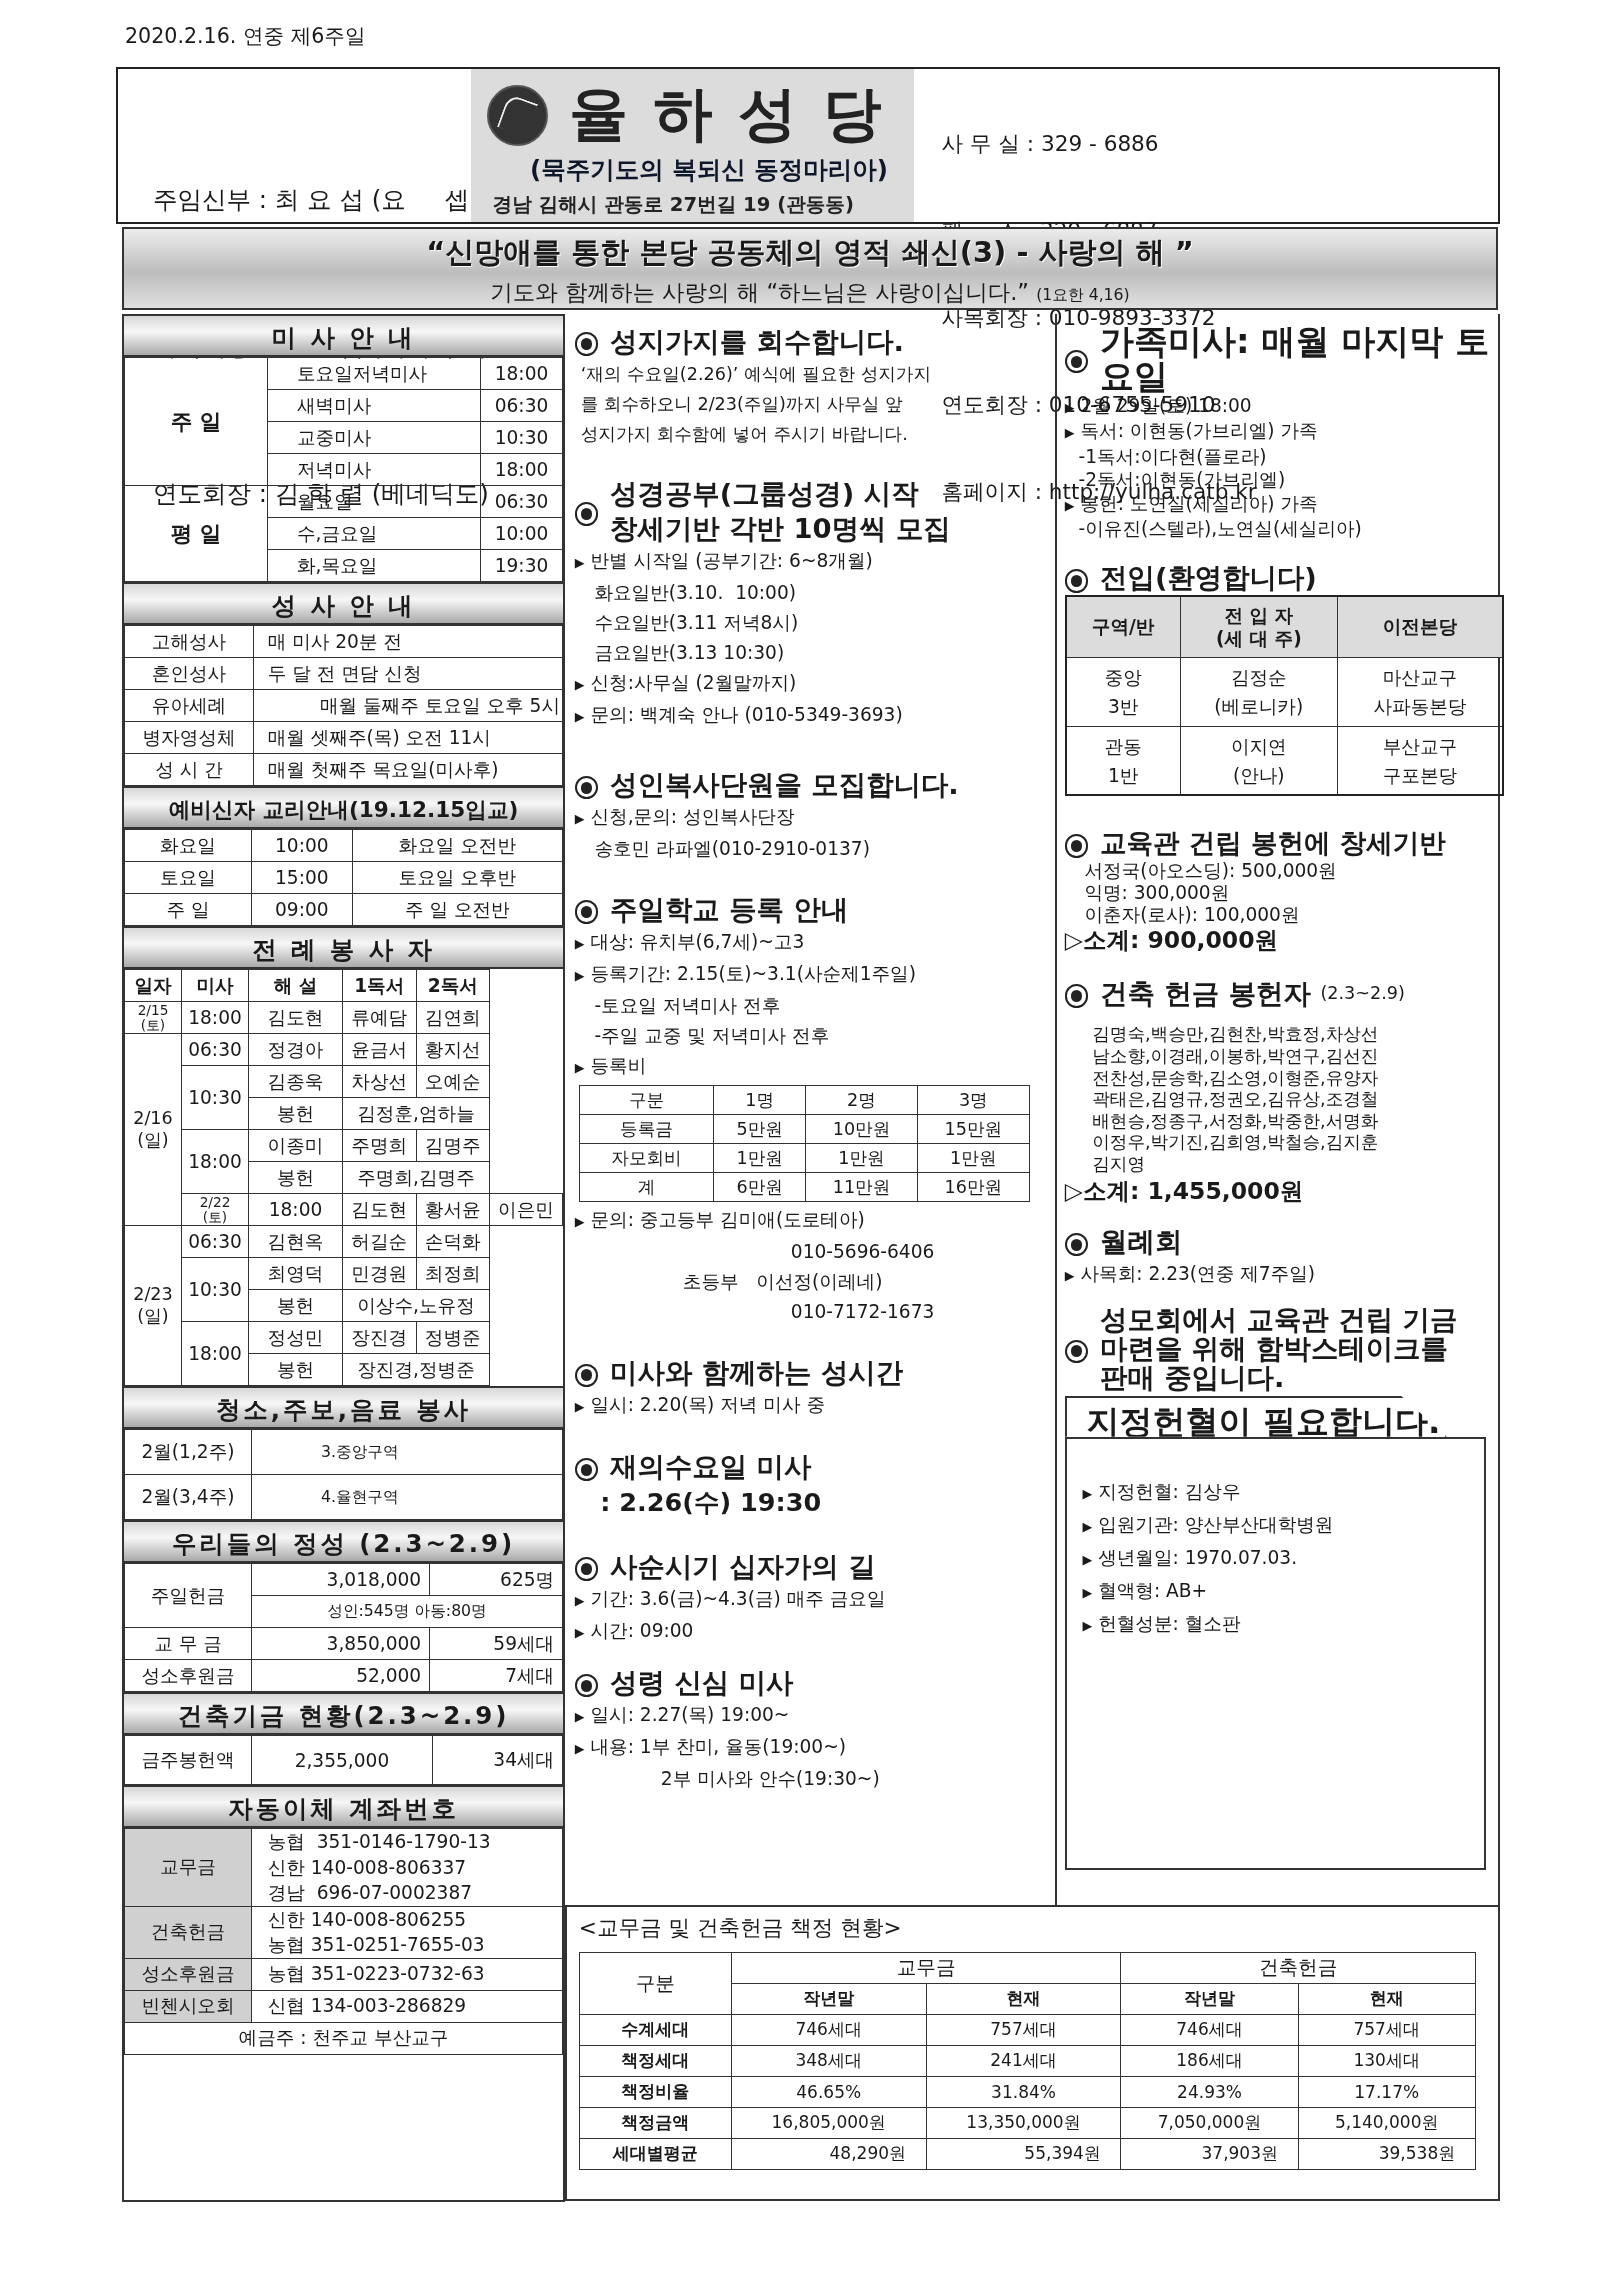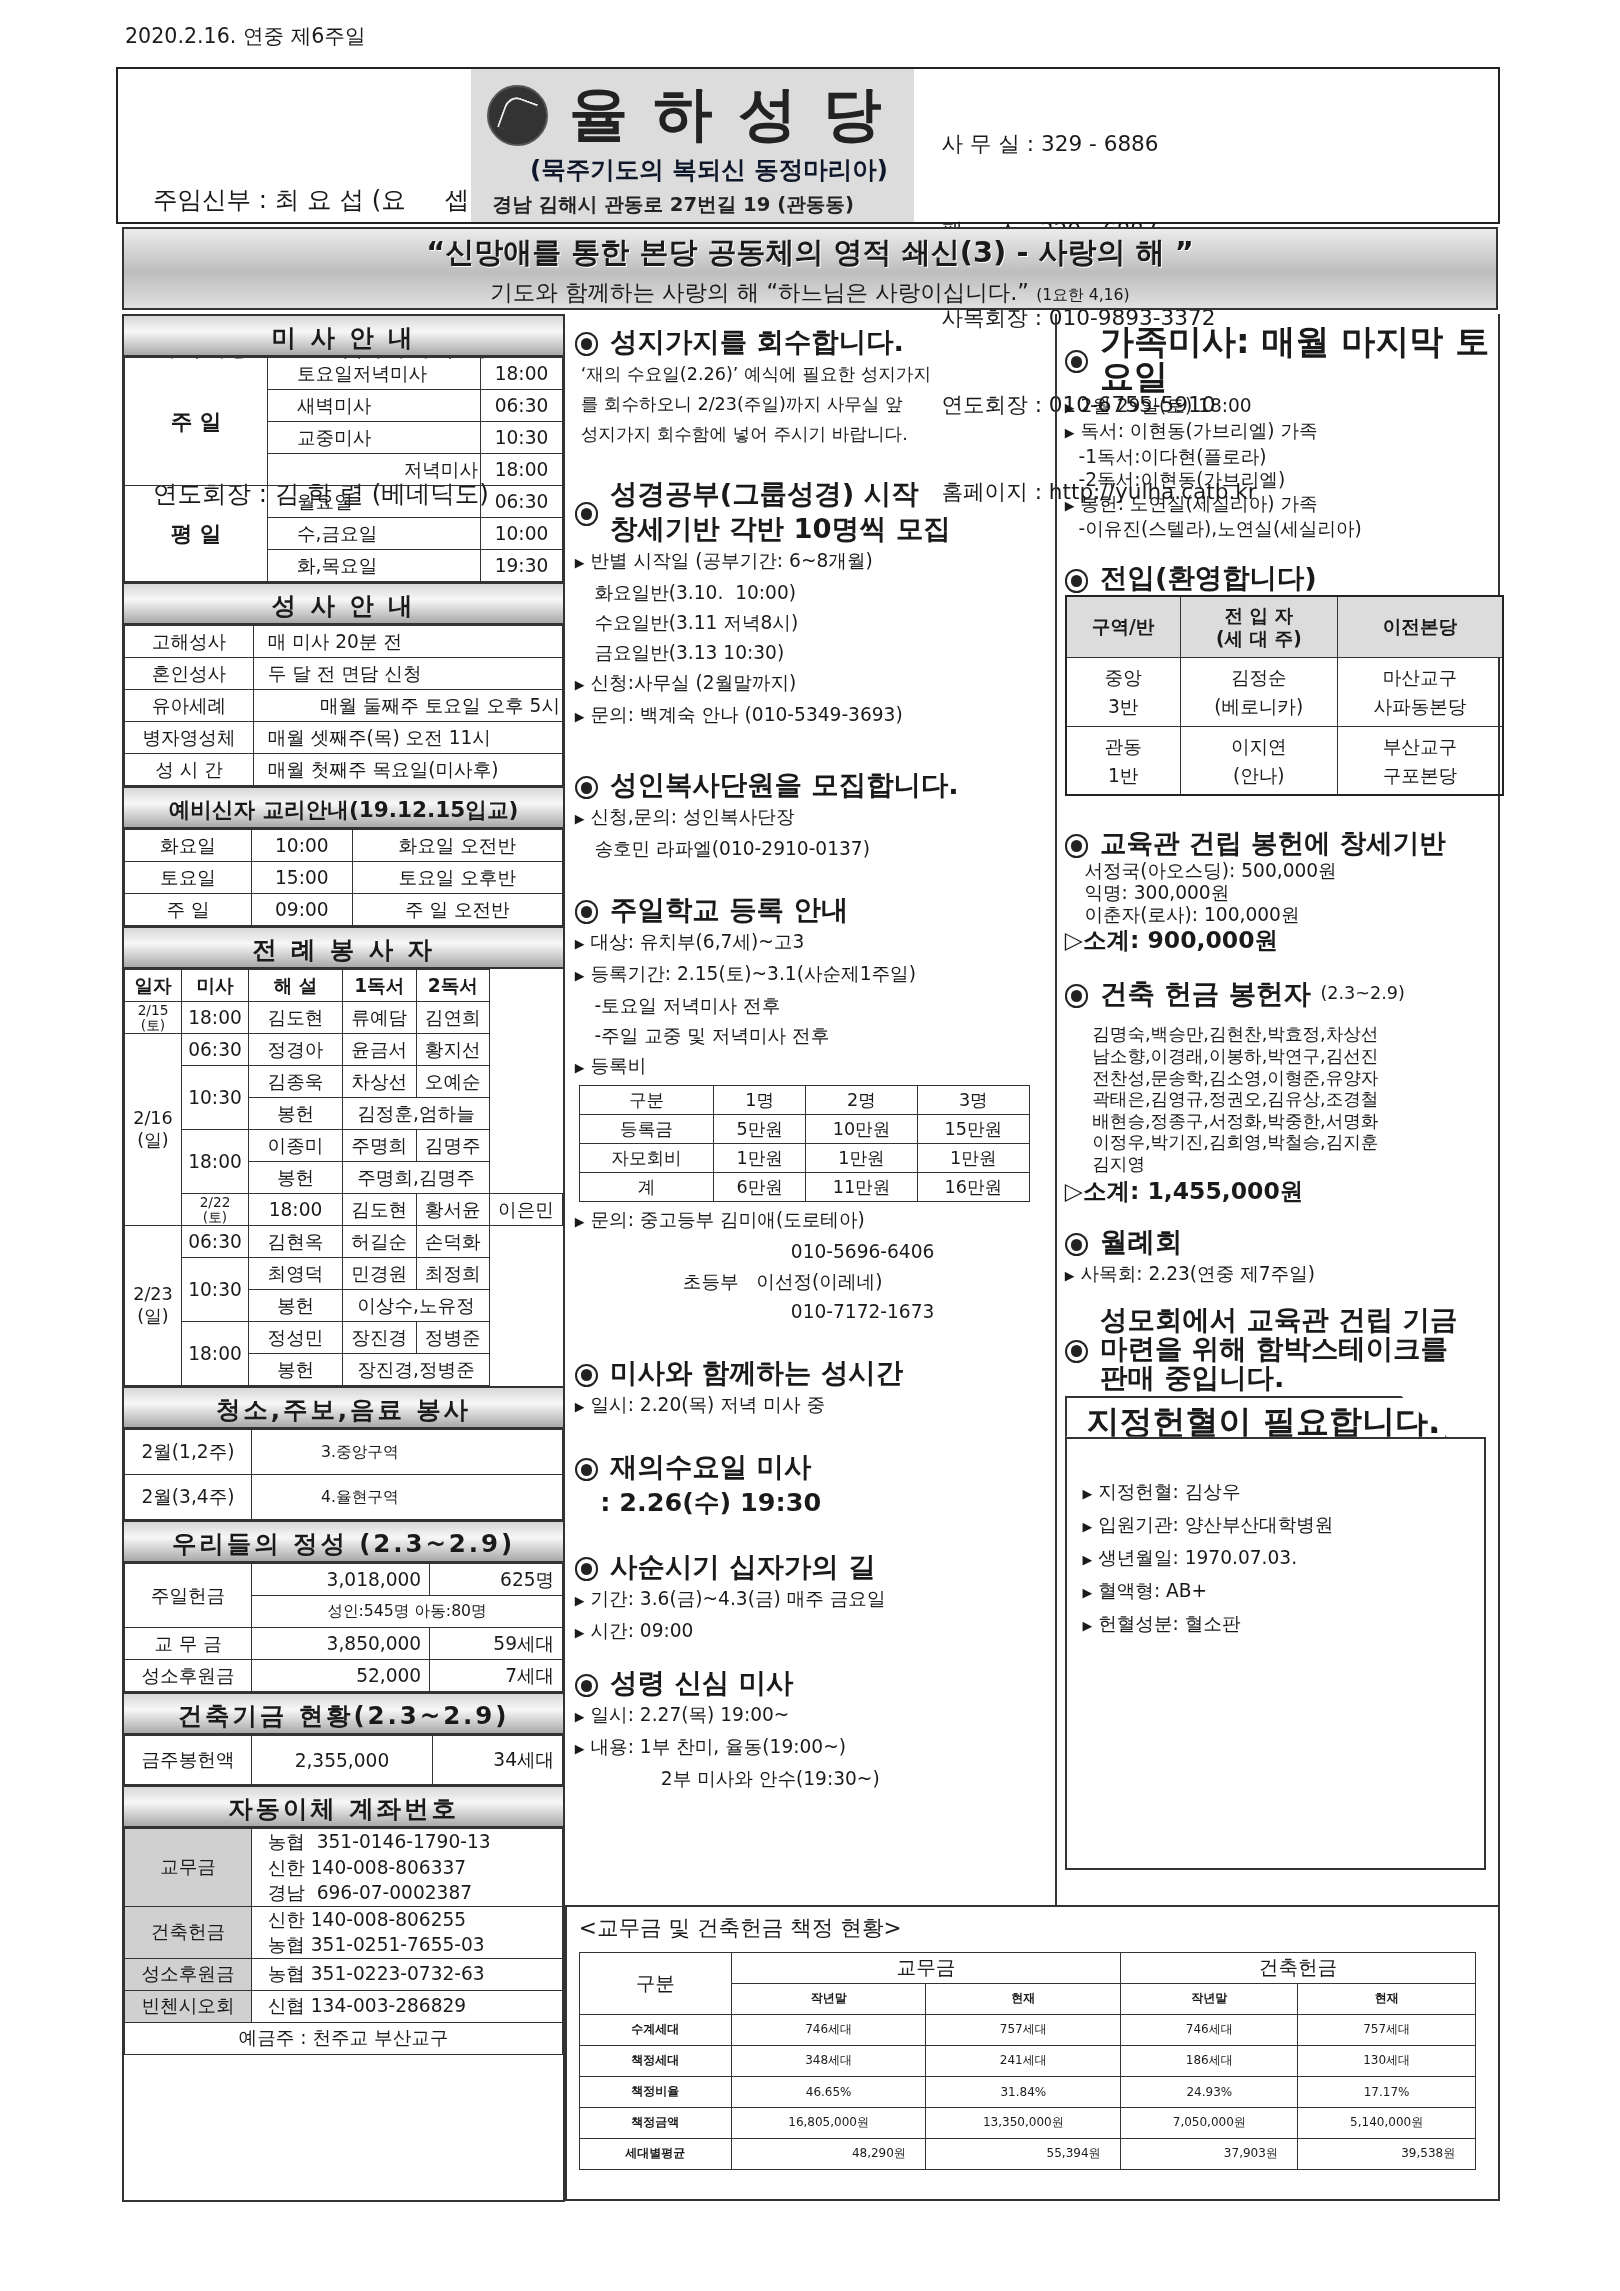--- a/index.html
+++ b/index.html
@@ -33,21 +33,21 @@
 .gap{height:27.4px}
 .fee td{height:29px;font-size:17.6px}
 .inbox th,.inbox td{font-size:18.6px}
 .inbox th{background:#dcdcdc;font-weight:bold;height:61px}
 .inbox td{height:69px;line-height:29px;white-space:pre}
 .blood{margin-top:3.9px;width:421px}
 .blood-tab{font-size:33px;font-weight:bold;padding:2px 0 0 19.6px;height:41px;border:2px solid #333;border-bottom:none;width:382px;clip-path:polygon(0 0,88% 0,100% 100%,0 100%)}
 .blood-body{border:2px solid #333;padding:7.8px 15.7px;font-size:18.6px;line-height:31px;height:433px}
 .bottom{left:565px;top:1905px;width:935px;height:296px;border:2.9px solid #333;border-top:2.9px solid #333;padding:5.9px 11.8px}
 .bottom .btitle{font-size:21.6px;margin-bottom:9.8px}
-.stat td,.stat th{font-size:12px;height:31px}
+.stat td,.stat th{font-size:17px;height:31px}
 .stat th{font-weight:bold}
 </style>
 </head>
 <body>
 
 <div class="abs date">2020.2.16. 연중 제6주일</div>
 
 <div class="abs header">
   <div class="hleft">
     <div>주임신부 : 최 요 섭 (요     셉)</div>
@@ -85,21 +85,21 @@
         </tr>
     <tr>
           <td style="text-align:left;padding-left:29px">새벽미사</td>
           <td>06:30</td>
         </tr>
     <tr>
           <td style="text-align:left;padding-left:29px">교중미사</td>
           <td>10:30</td>
         </tr>
     <tr>
-          <td style="text-align:right;padding-left:29px">저녁미사</td>
+          <td style="text-align:left;padding-left:29px">저녁미사</td>
           <td>18:00</td>
         </tr>
     <tr>
           <td rowspan="3" style="font-weight:bold;font-size:21.6px">평   일</td>
           <td style="text-align:left;padding-left:29px">월요일</td>
           <td>06:30</td>
         </tr>
     <tr>
           <td style="text-align:left;padding-left:29px">수,금요일</td>
           <td>10:00</td>

